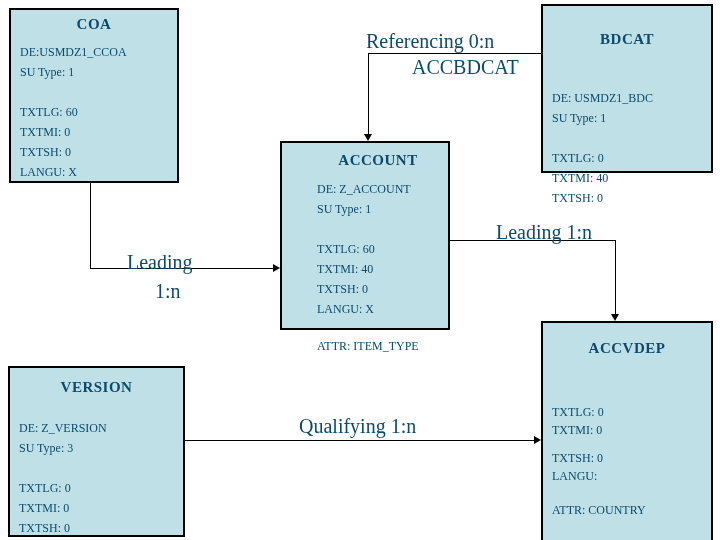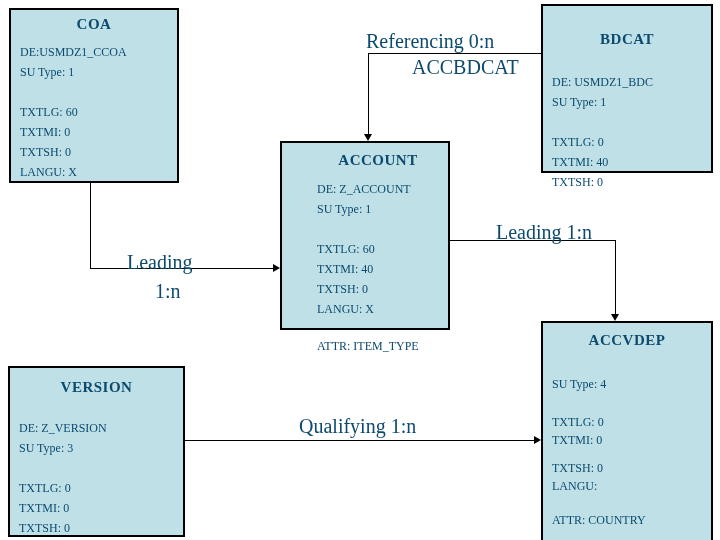--- a/index.html
+++ b/index.html
@@ -36,32 +36,32 @@
   .sp17 { height: 17px; }
   .sp20 { height: 20px; }
 
   
   #box-coa     { left: 9px;   top: 8px;   width: 170px; height: 175px; }
   #box-coa .box-title { margin-top: 5px; }
   #box-coa .box-body  { margin-top: 9px; }
 
   #box-bdcat   { left: 541px; top: 4px;   width: 172px; height: 169px; }
   #box-bdcat .box-title { margin-top: 24px; }
-  #box-bdcat .box-body  { margin-top: 24px; }
+  #box-bdcat .box-body  { margin-top: 40px; }
 
   #box-account { left: 280px; top: 141px; width: 170px; height: 189px; padding-left: 26px; }
   #box-account .box-title { margin-top: 8px; }
   #box-account .box-body  { margin-top: 10px; }
 
   #box-version { left: 8px;   top: 366px; width: 177px; height: 171px; }
   #box-version .box-title { margin-top: 10px; }
   #box-version .box-body  { margin-top: 22px; }
 
   #box-accvdep { left: 541px; top: 321px; width: 172px; height: 230px; }
-  #box-accvdep .box-title { margin-top: 8px; }
+  #box-accvdep .box-title { margin-top: 16px; }
   #box-accvdep .box-body  { margin-top: 26px; line-height: 18px; }
 
   
   .hline, .vline { position: absolute; background: #000; }
   .hline { height: 1px; }
   .vline { width: 1px; }
 
   #ref-hline  { left: 368px; top: 53px;  width: 174px; }
   #ref-vline  { left: 368px; top: 53px;  height: 81px; }
   #ref-arrow  { position: absolute; left: 364px; top: 134px;
@@ -147,21 +147,20 @@
       <div class="sp20"></div>
       <div>TXTLG: 0</div>
       <div>TXTMI: 0</div>
       <div>TXTSH: 0</div>
     </div>
   </div>
 
   <div class="box" id="box-accvdep">
     <div class="box-title">ACCVDEP</div>
     <div class="box-body">
-      <div>SU Type: 4</div>
       <div class="sp20"></div>
       <div>TXTLG: 0</div>
       <div>TXTMI: 0</div>
       <div class="sp10"></div>
       <div>TXTSH: 0</div>
       <div>LANGU:</div>
       <div class="sp16"></div>
       <div>ATTR: COUNTRY</div>
     </div>
   </div>

